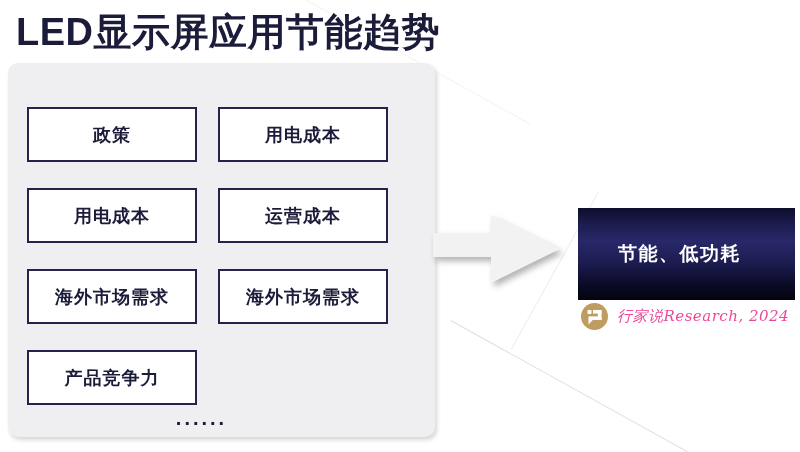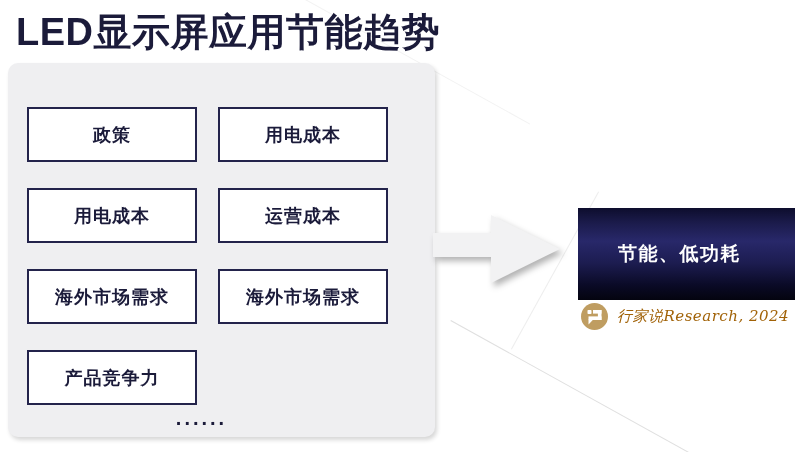--- a/index.html
+++ b/index.html
@@ -62,21 +62,21 @@
   }
 
   .credit{
     position:absolute;left:581px;top:303px;
     display:flex;align-items:center;gap:9px;
   }
   .credit-logo{width:27px;height:27px;display:block;}
   .credit-text{
     font-family:"DejaVu Serif","Liberation Serif",serif;
     font-style:italic;font-size:15px;letter-spacing:.5px;
-    color:#a16207;white-space:nowrap;
+    color:#ec4899;white-space:nowrap;
   }
 </style>
 </head>
 <body>
 
 <div class="stage">
 
   <div class="wm-line l1"></div>
   <div class="wm-line l2"></div>
   <div class="wm-line l3"></div>

